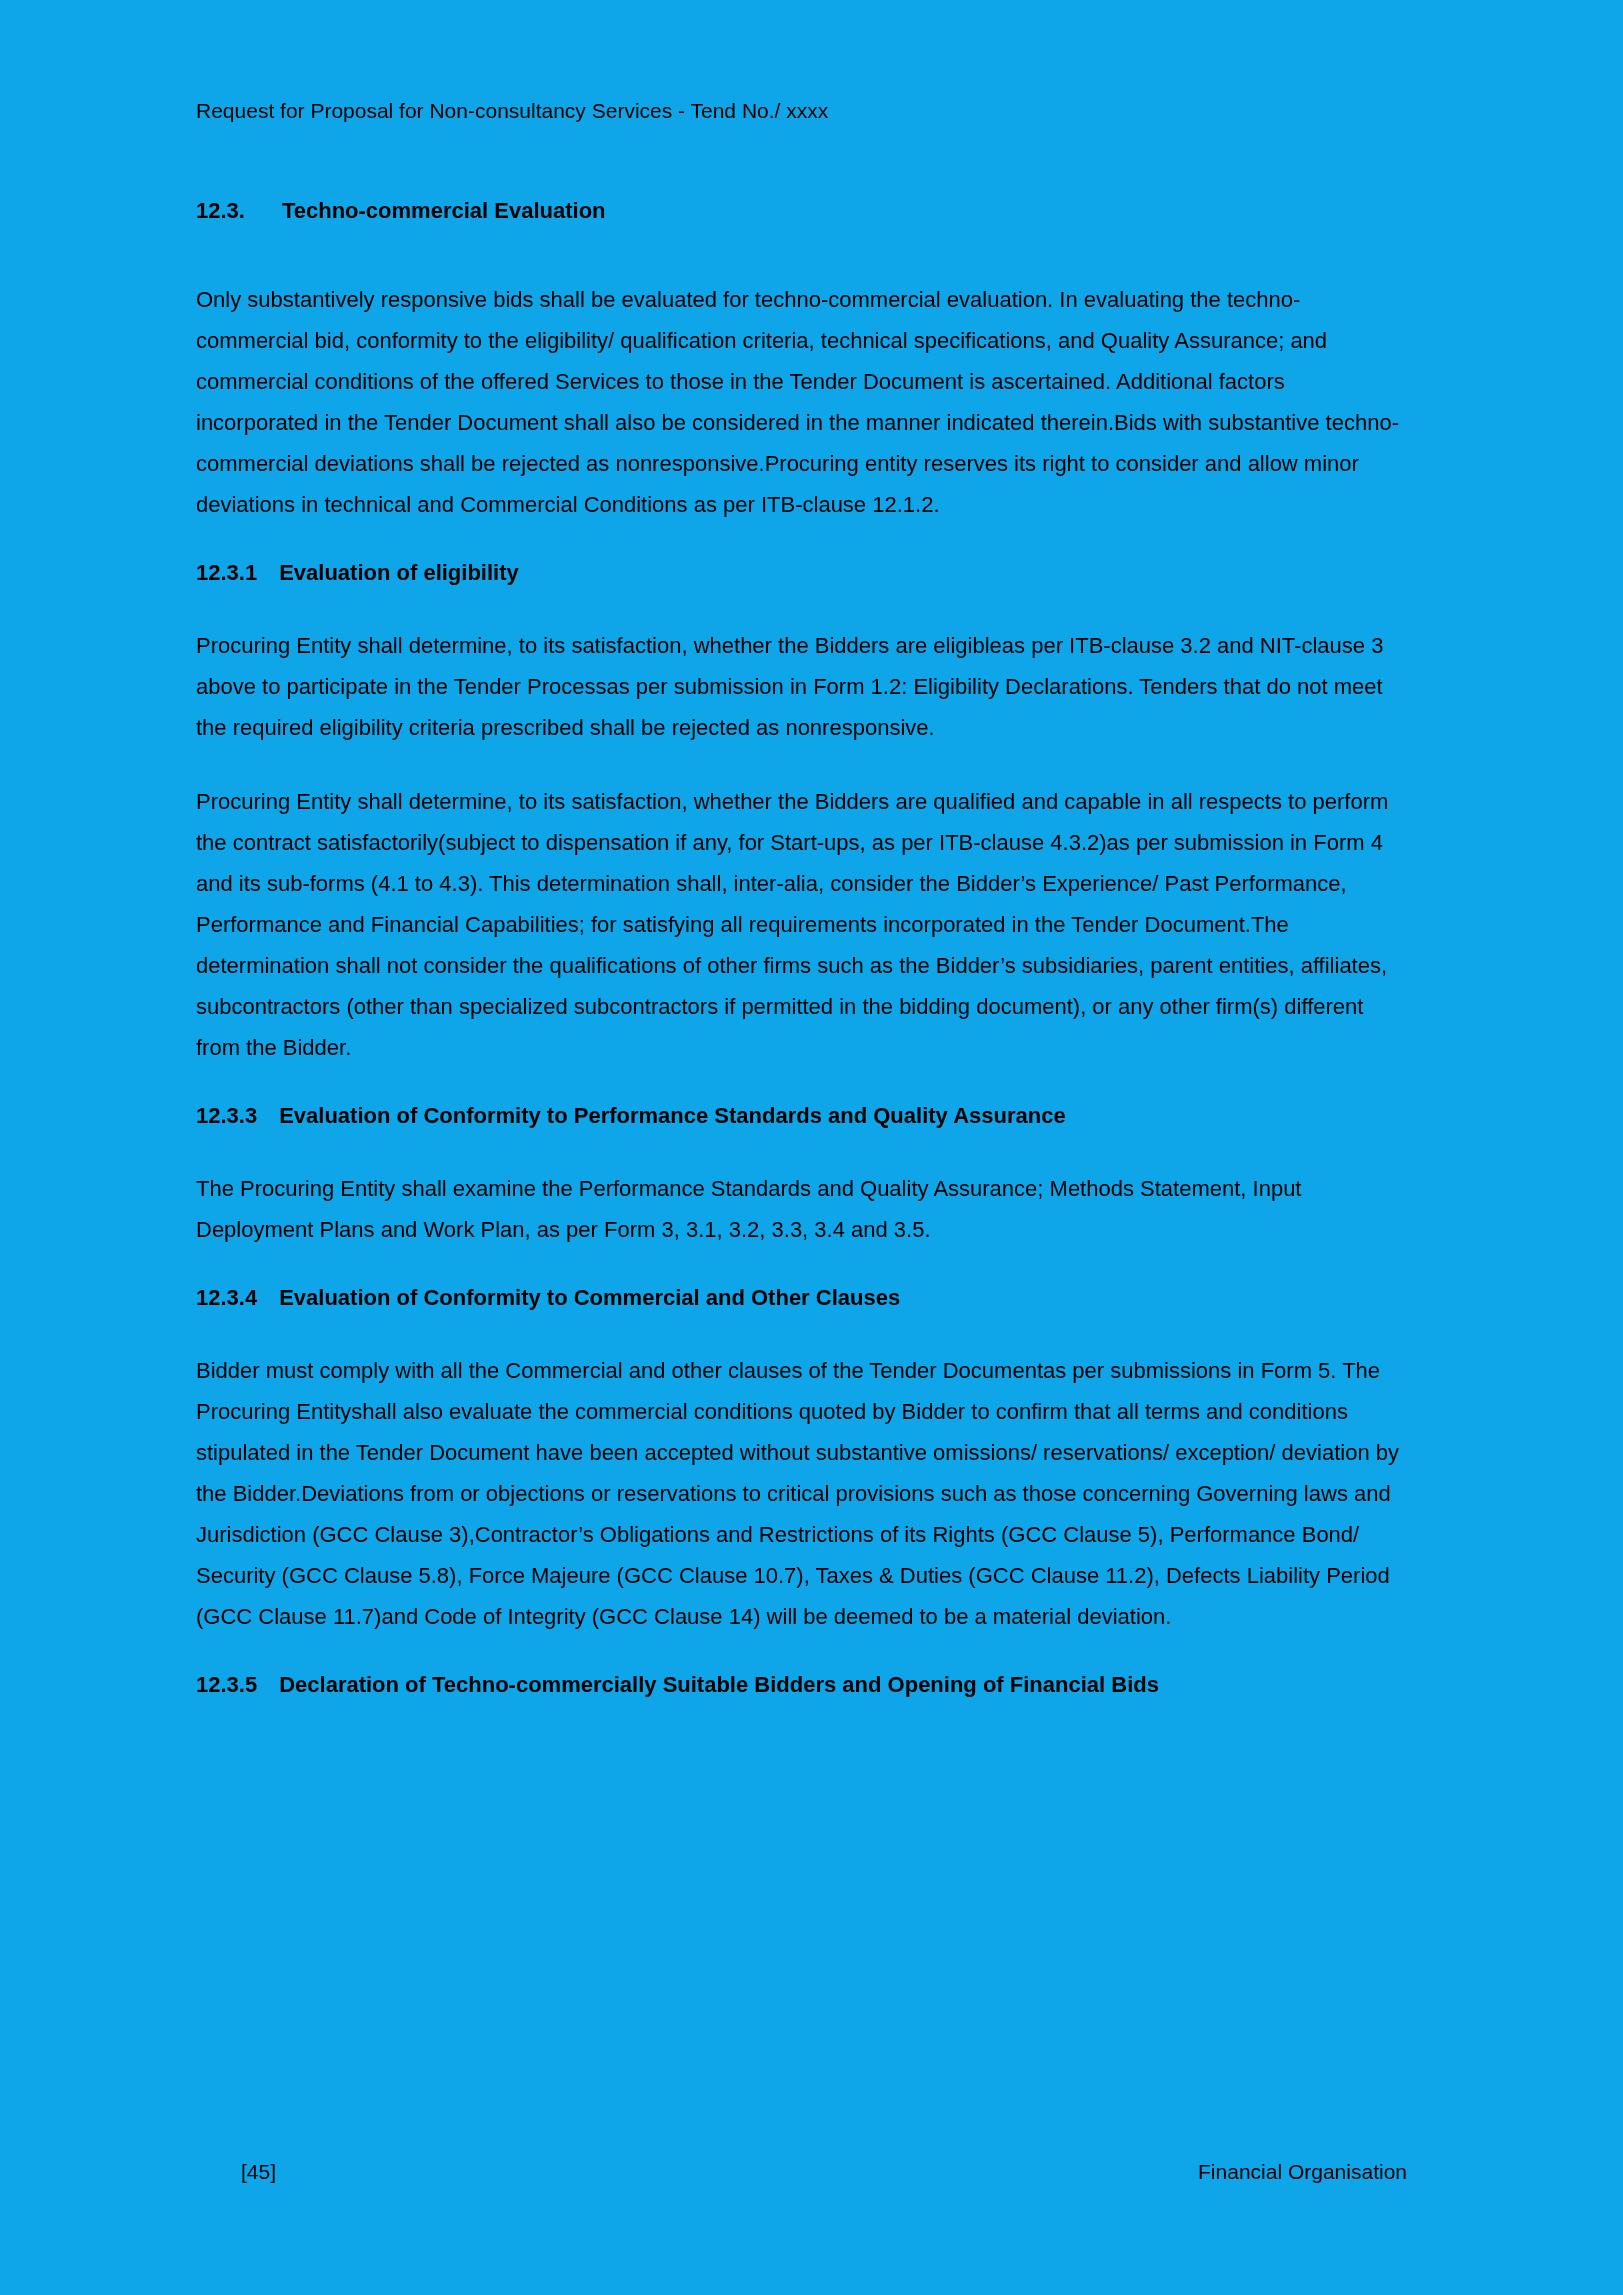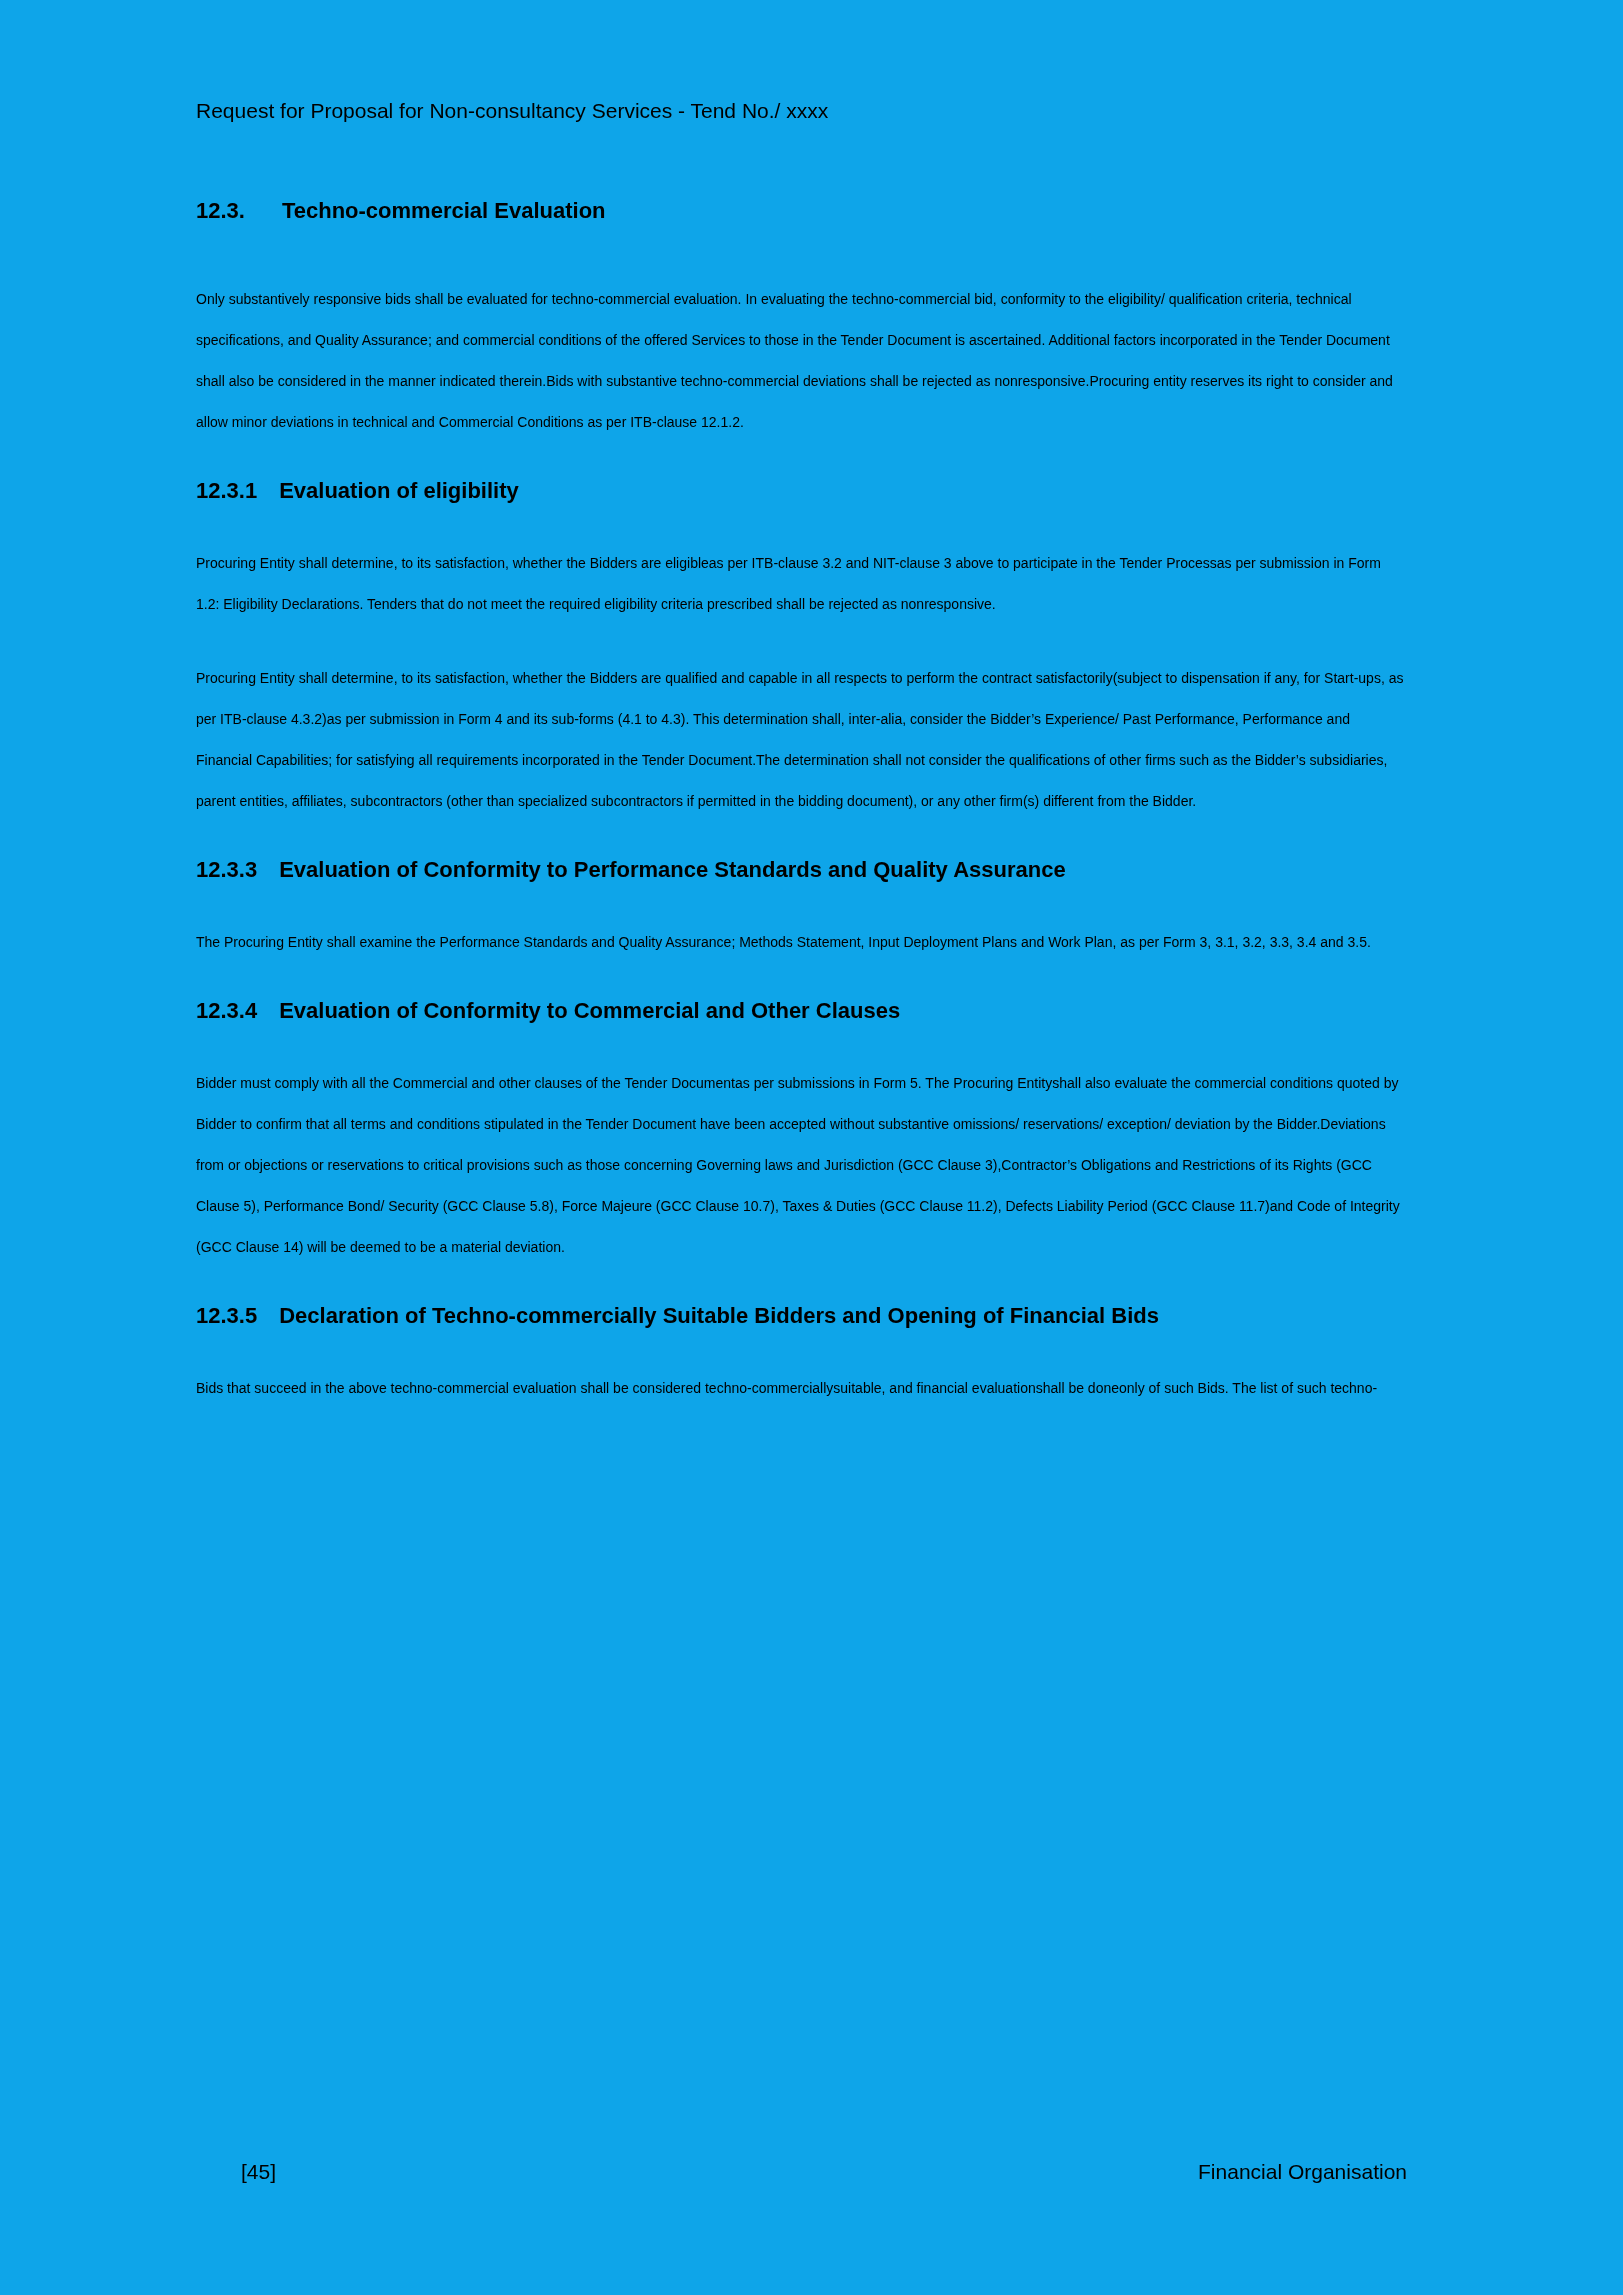--- a/index.html
+++ b/index.html
@@ -38,21 +38,21 @@
     font-size: 22px;
     line-height: 30px;
     font-weight: 700;
     margin: 9.2px 0 37px 0;
   }
   h2.sub-title .num {
     display: inline-block;
     margin-right: 22px;
   }
   p.body-text {
-    font-size: 14px;
+    font-size: 22px;
     line-height: 41px;
     font-weight: 400;
     margin: 0 0 33px 0;
     text-align: left;
   }
   .doc-footer {
     position: absolute;
     left: 241px;
     right: 216px;
     top: 2158px;
@@ -79,21 +79,20 @@
 
   <p class="body-text">Procuring Entity shall determine, to its satisfaction, whether the Bidders are qualified and capable in all respects to perform the contract satisfactorily(subject to dispensation if any, for Start-ups, as per ITB-clause 4.3.2)as per submission in Form 4 and its sub-forms (4.1 to 4.3). This determination shall, inter-alia, consider the Bidder’s Experience/ Past Performance, Performance and Financial Capabilities; for satisfying all requirements incorporated in the Tender Document.The determination shall not consider the qualifications of other firms such as the Bidder’s subsidiaries, parent entities, affiliates, subcontractors (other than specialized subcontractors if permitted in the bidding document), or any other firm(s) different from the Bidder.</p>
 
   <h2 class="sub-title"><span class="num">12.3.3</span><span>Evaluation of Conformity to Performance Standards and Quality Assurance</span></h2>
   <p class="body-text">The Procuring Entity shall examine the Performance Standards and Quality Assurance; Methods Statement, Input Deployment Plans and Work Plan, as per Form 3, 3.1, 3.2, 3.3, 3.4 and 3.5.</p>
 
   <h2 class="sub-title"><span class="num">12.3.4</span><span>Evaluation of Conformity to Commercial and Other Clauses</span></h2>
   <p class="body-text">Bidder must comply with all the Commercial and other clauses of the Tender Documentas per submissions in Form 5. The Procuring Entityshall also evaluate the commercial conditions quoted by Bidder to confirm that all terms and conditions stipulated in the Tender Document have been accepted without substantive omissions/ reservations/ exception/ deviation by the Bidder.Deviations from or objections or reservations to critical provisions such as those concerning Governing laws and Jurisdiction (GCC Clause 3),Contractor’s Obligations and Restrictions of its Rights (GCC Clause 5), Performance Bond/ Security (GCC Clause 5.8), Force Majeure (GCC Clause 10.7), Taxes &amp; Duties (GCC Clause 11.2), Defects Liability Period (GCC Clause 11.7)and Code of Integrity (GCC Clause 14) will be deemed to be a material deviation.</p>
 
   <h2 class="sub-title"><span class="num">12.3.5</span><span>Declaration of Techno-commercially Suitable Bidders and Opening of Financial Bids</span></h2>
-  <p class="body-text">Bids that succeed in the above techno-commercial evaluation shall be considered techno-commerciallysuitable, and financial evaluationshall be doneonly of such Bids. The list of such techno-</p>
 
   <div class="doc-footer">
     <span>[45]</span>
     <span>Financial Organisation</span>
   </div>
 
 </div>
 
 
 </body></html>

